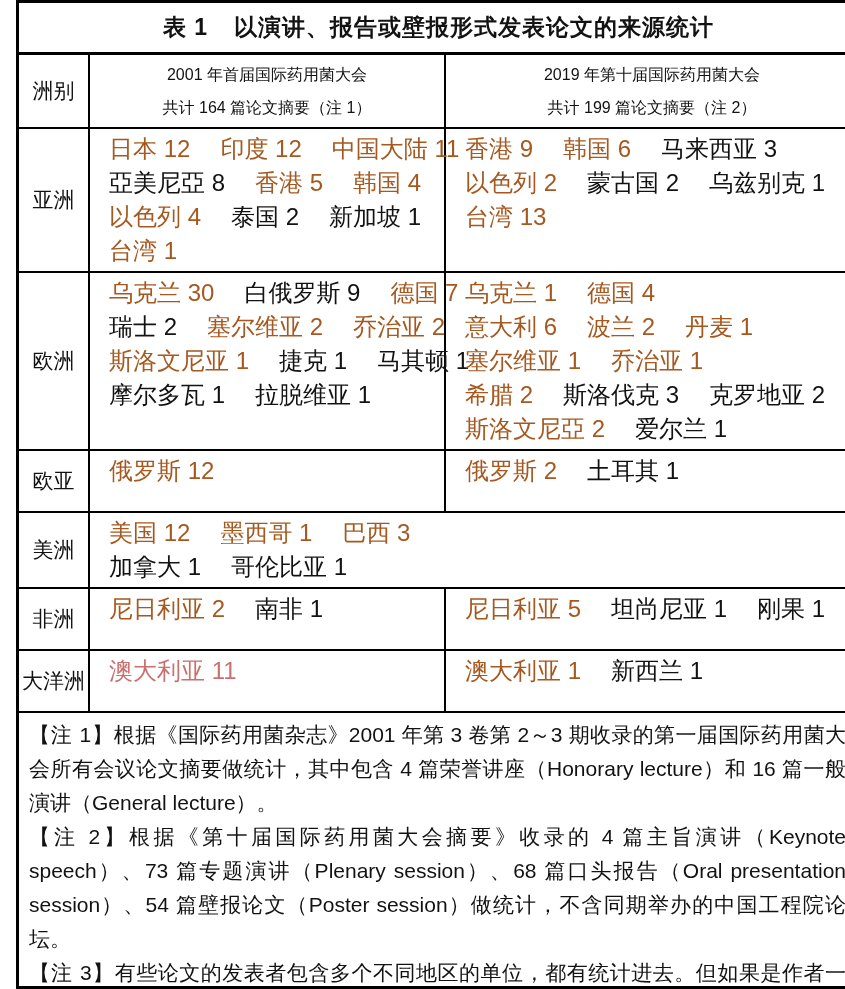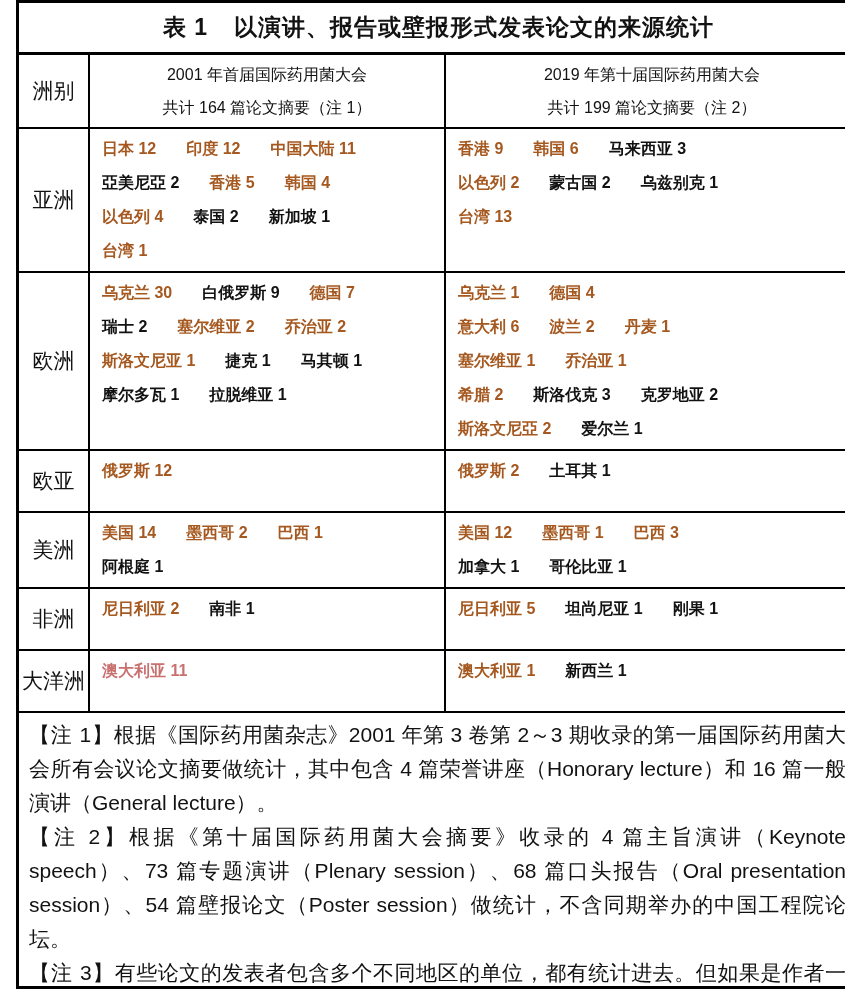--- a/index.html
+++ b/index.html
@@ -8,21 +8,21 @@
   .page{width:845px;height:989px;border:3px solid #000;background:#fff;overflow:hidden;margin-left:16px;}
   .title-row{height:52px;border-bottom:3px solid #000;display:flex;align-items:center;justify-content:center;
              font-size:23px;font-weight:bold;letter-spacing:1px;}
   .title-gap{display:inline-block;width:26px;}
   .hrow,.crow{display:grid;grid-template-columns:71px 356px 1fr;border-bottom:2px solid #000;}
   .cell{min-height:100%;}
   .label-cell{border-right:2px solid #000;display:flex;align-items:center;justify-content:center;
               font-size:21px;text-align:center;padding:16px 1px;}
   .hcell{text-align:center;font-size:16px;line-height:33px;padding:3px 2px;}
   .hcell.mid{border-right:2px solid #000;}
-  .data-cell{font-size:16px;line-height:34px;padding:3px 4px 3px 12px;font-weight:bold;}
+  .data-cell{font-size:24px;line-height:34px;padding:3px 4px 3px 19px;}
   .data-cell.mid{border-right:2px solid #000;}
   .line{white-space:nowrap;}
   .tok{margin-right:30px;}
   .tok:last-child{margin-right:0;}
   .hl{color:var(--hl,#a5581f);}
   .pink{color:var(--pink,#c97170);}
   .notes{padding:5px 12px 0 10px;font-size:21px;line-height:34px;text-align:justify;}
   .note{margin:0;}
   .note-label{letter-spacing:0.5px;}
 </style>
@@ -47,21 +47,21 @@
       <div>2019 年第十届国际药用菌大会</div>
       <div>共计 199 篇论文摘要（注 2）</div>
     </div>
   </div>
 
   <div id="rows">
       <div class="crow">
         <div class="cell label-cell">亚洲</div>
         <div class="cell data-cell mid">
           <div class="line"><span class="tok hl">日本 12</span><span class="tok hl">印度 12</span><span class="tok hl">中国大陆 11</span></div>
-          <div class="line"><span class="tok">亞美尼亞 2</span><span class="tok hl">香港 5</span><span class="tok hl">韩国 4</span></div>
+          <div class="line"><span class="tok">亞美尼亞 8</span><span class="tok hl">香港 5</span><span class="tok hl">韩国 4</span></div>
           <div class="line"><span class="tok hl">以色列 4</span><span class="tok">泰国 2</span><span class="tok">新加坡 1</span></div>
           <div class="line"><span class="tok hl">台湾 1</span></div>
         </div>
         <div class="cell data-cell">
           <div class="line"><span class="tok hl">香港 9</span><span class="tok hl">韩国 6</span><span class="tok">马来西亚 3</span></div>
           <div class="line"><span class="tok hl">以色列 2</span><span class="tok">蒙古国 2</span><span class="tok">乌兹别克 1</span></div>
           <div class="line"><span class="tok hl">台湾 13</span></div>
         </div>
       </div>
       <div class="crow">
@@ -84,24 +84,20 @@
         <div class="cell label-cell">欧亚</div>
         <div class="cell data-cell mid">
           <div class="line"><span class="tok hl">俄罗斯 12</span></div>
         </div>
         <div class="cell data-cell">
           <div class="line"><span class="tok hl">俄罗斯 2</span><span class="tok">土耳其 1</span></div>
         </div>
       </div>
       <div class="crow">
         <div class="cell label-cell">美洲</div>
-        <div class="cell data-cell mid">
-          <div class="line"><span class="tok hl">美国 14</span><span class="tok hl">墨西哥 2</span><span class="tok hl">巴西 1</span></div>
-          <div class="line"><span class="tok">阿根庭 1</span></div>
-        </div>
         <div class="cell data-cell">
           <div class="line"><span class="tok hl">美国 12</span><span class="tok hl">墨西哥 1</span><span class="tok hl">巴西 3</span></div>
           <div class="line"><span class="tok">加拿大 1</span><span class="tok">哥伦比亚 1</span></div>
         </div>
       </div>
       <div class="crow">
         <div class="cell label-cell">非洲</div>
         <div class="cell data-cell mid">
           <div class="line"><span class="tok hl">尼日利亚 2</span><span class="tok">南非 1</span></div>
         </div>

